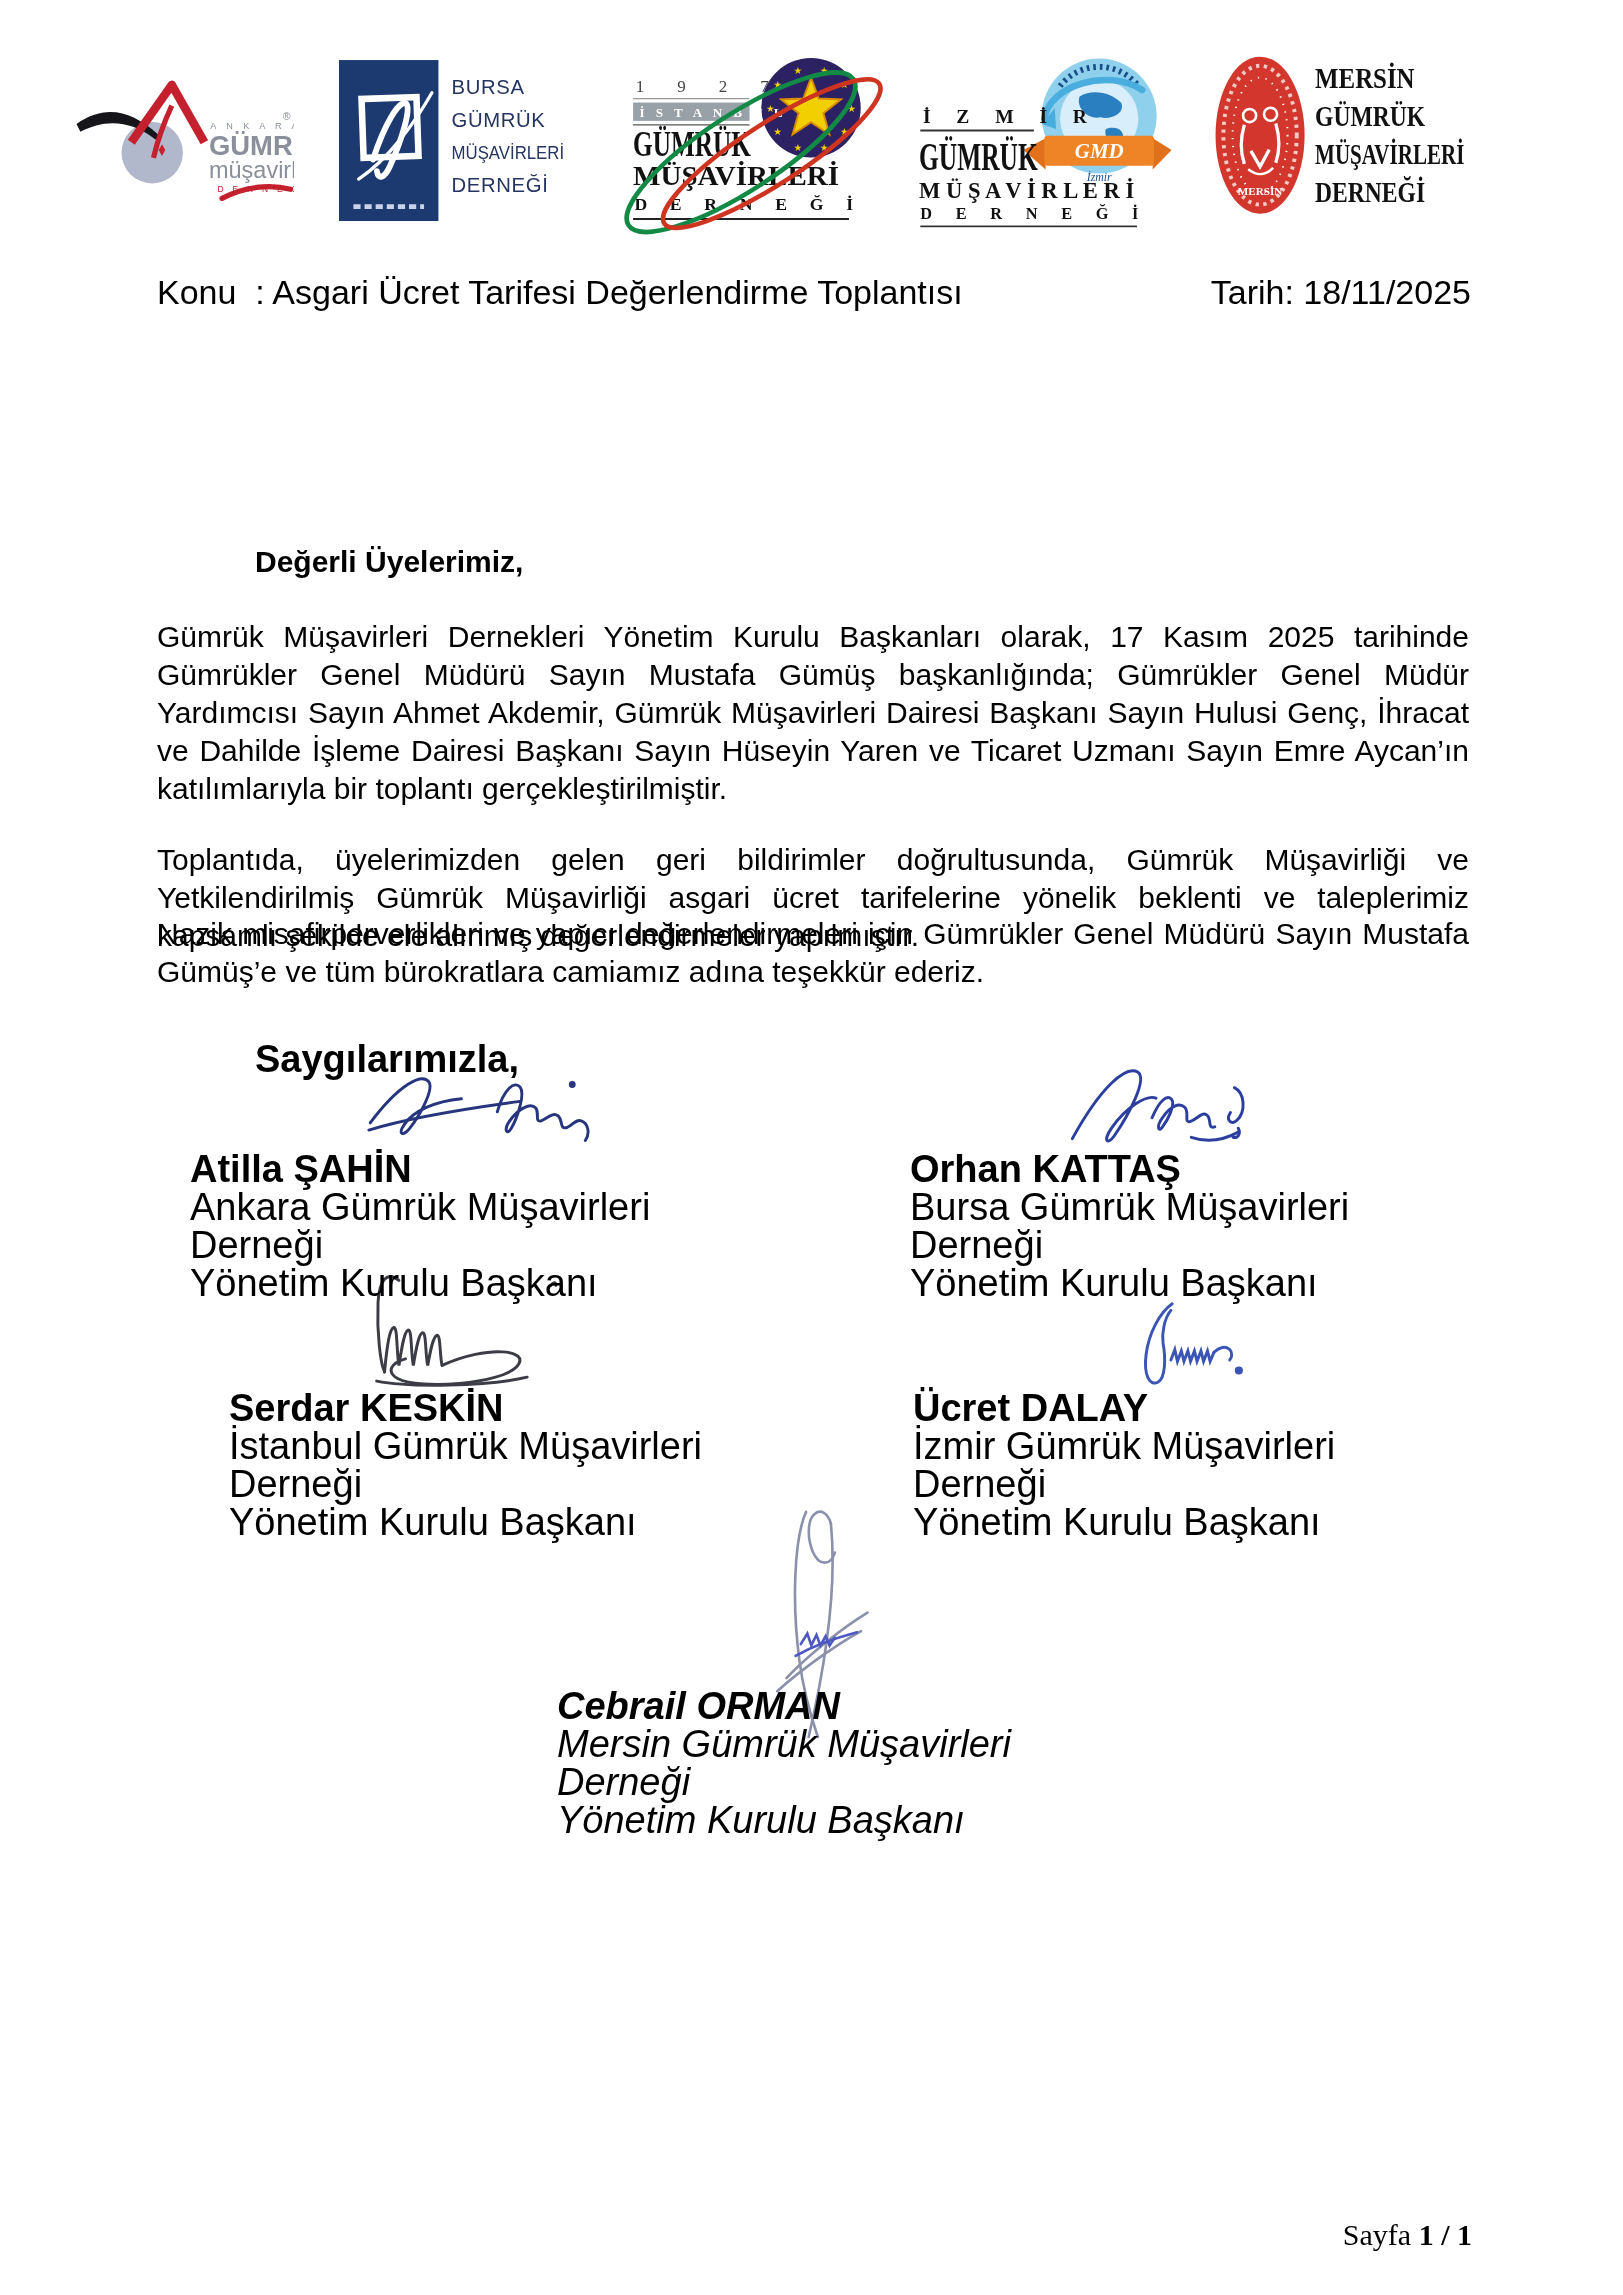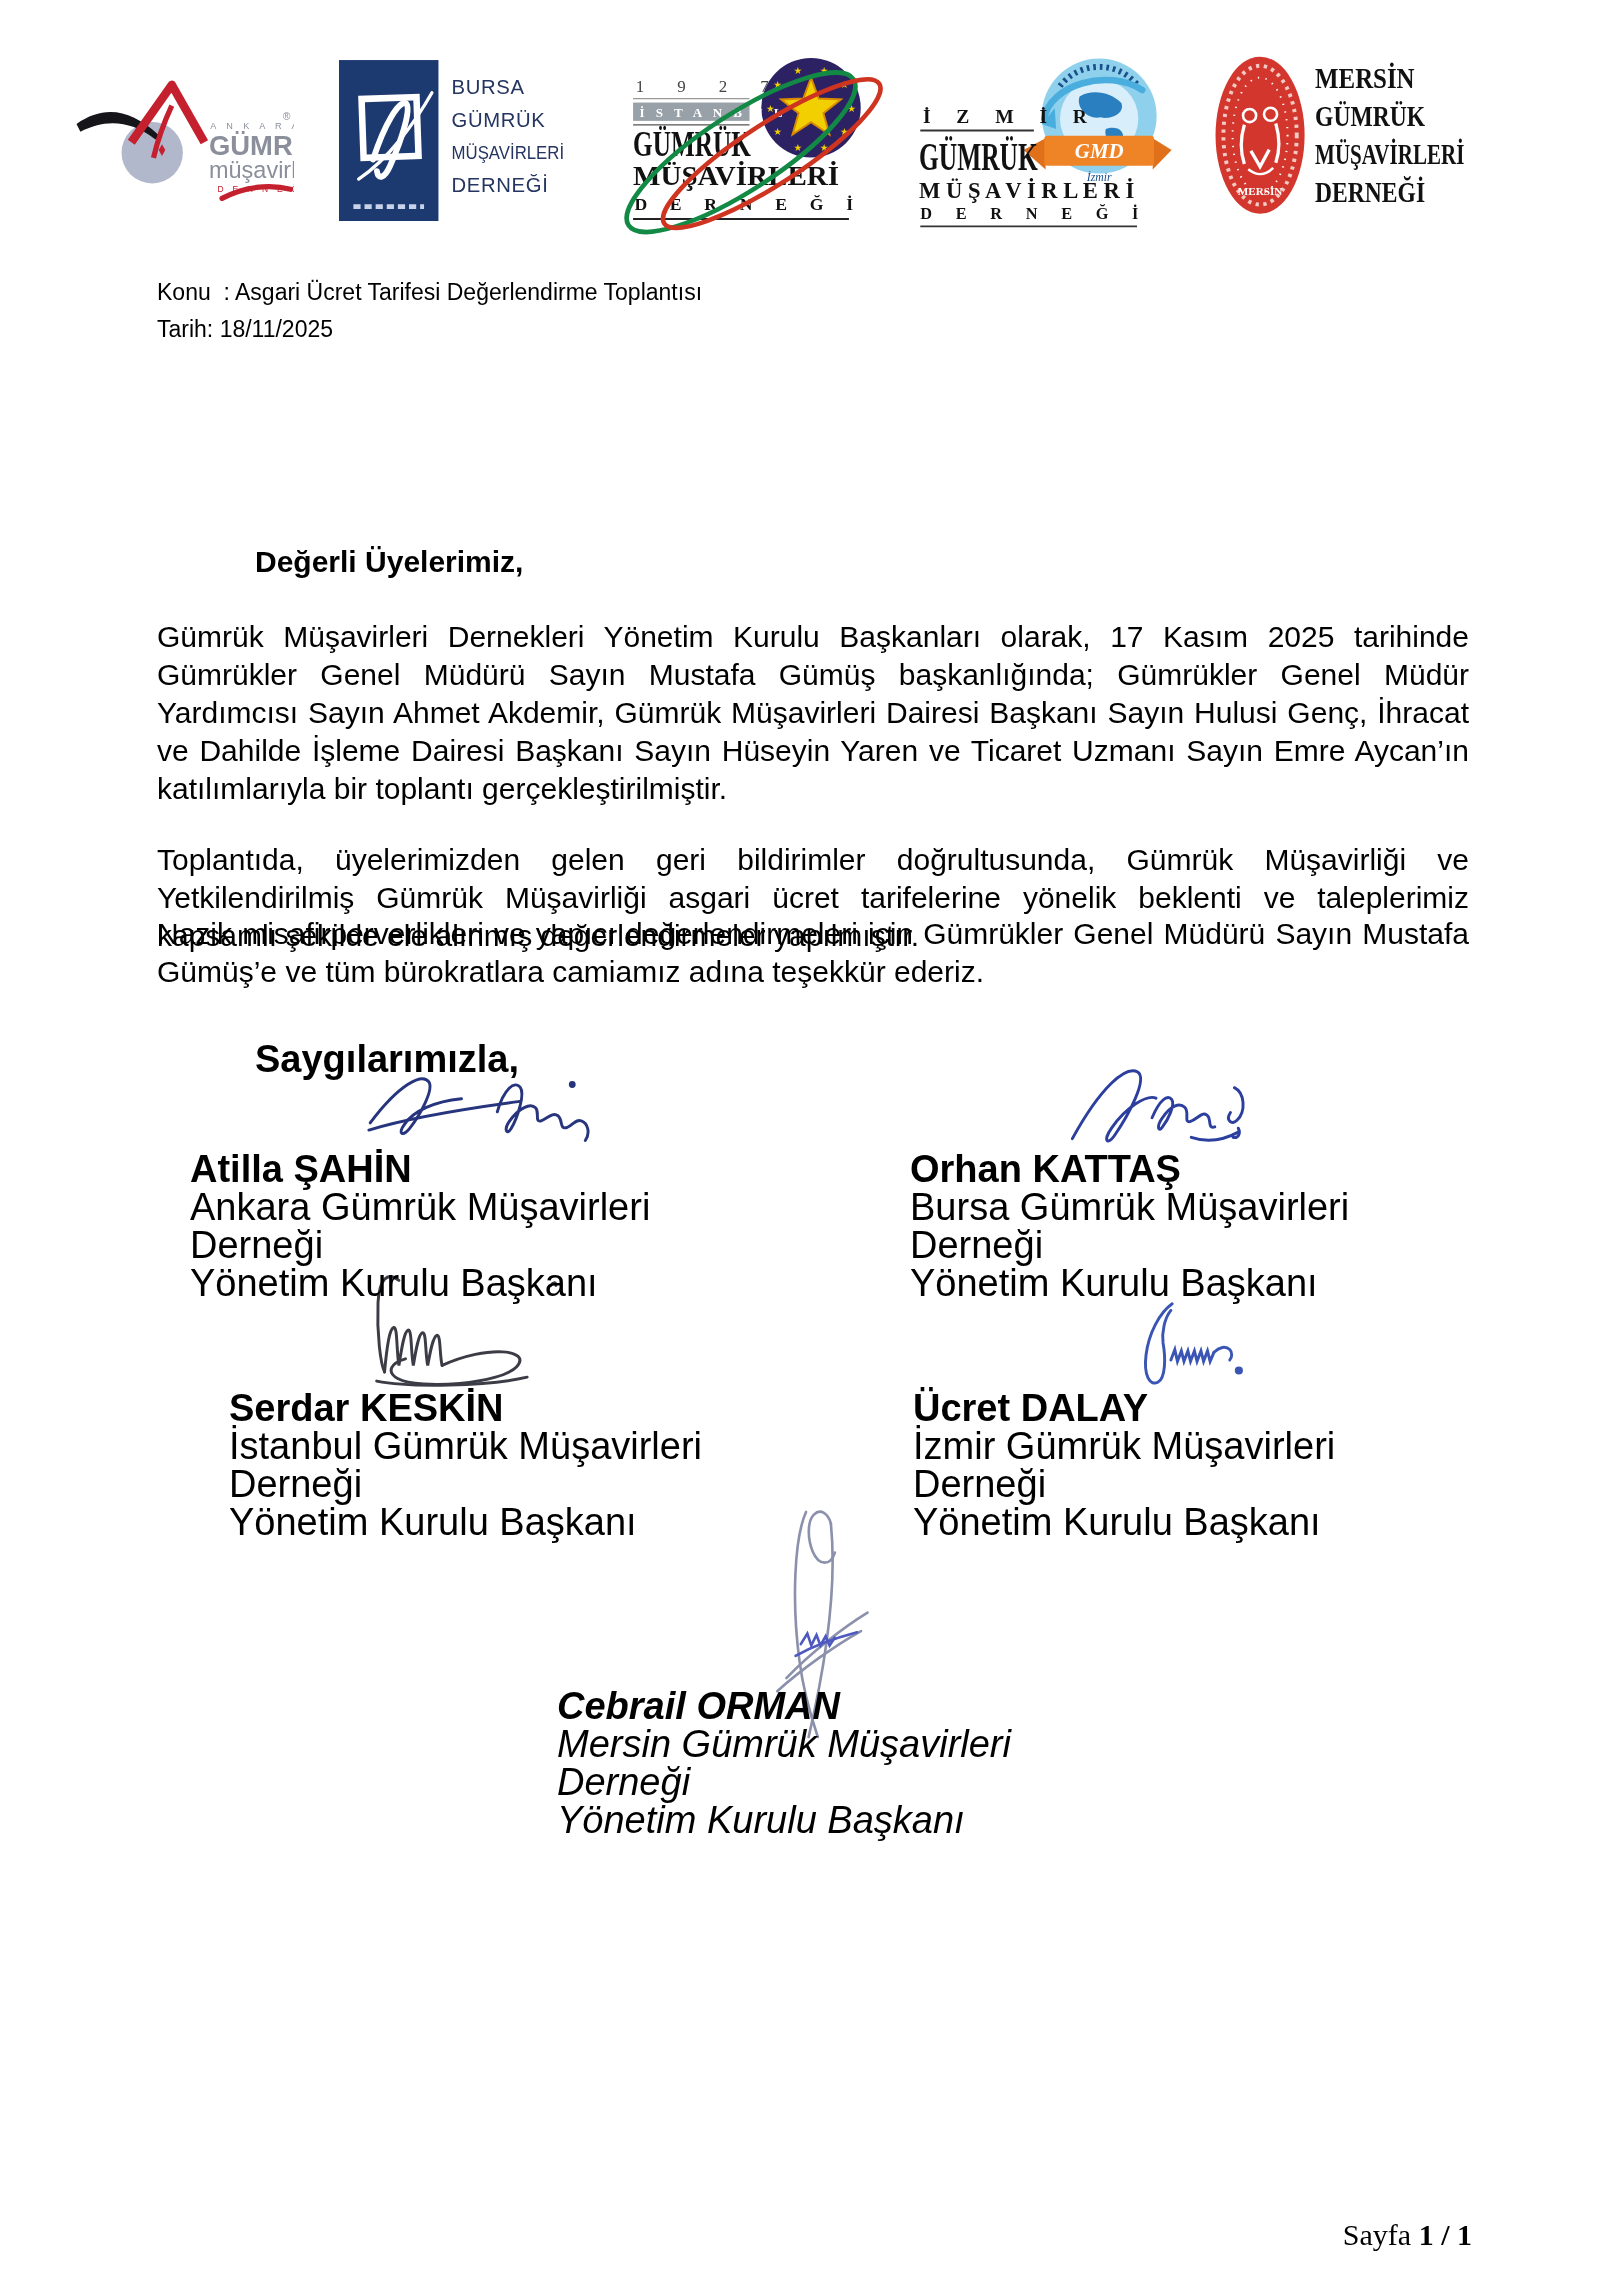--- a/index.html
+++ b/index.html
@@ -10,21 +10,21 @@
     font-family:"Liberation Sans",sans-serif;
     color:#000;
     overflow:hidden;
     margin:0 auto;
   }
   .logo{position:absolute;}
   .logo svg{display:block;width:100%;height:100%;}
   .subject-row{
     position:absolute;top:274px;left:157px;width:1314px;
     display:flex;justify-content:space-between;
-    font-size:23px;line-height:37px;white-space:pre;flex-direction:column;
+    font-size:34px;line-height:37px;white-space:pre;
   }
   .greeting{
     position:absolute;top:533px;left:255px;
     font-size:30px;font-weight:bold;margin-top:12px;
   }
   .para{
     position:absolute;left:157px;width:1312px;
     font-size:30px;line-height:38px;text-align:justify;
   }
   .para1{top:588px;}

